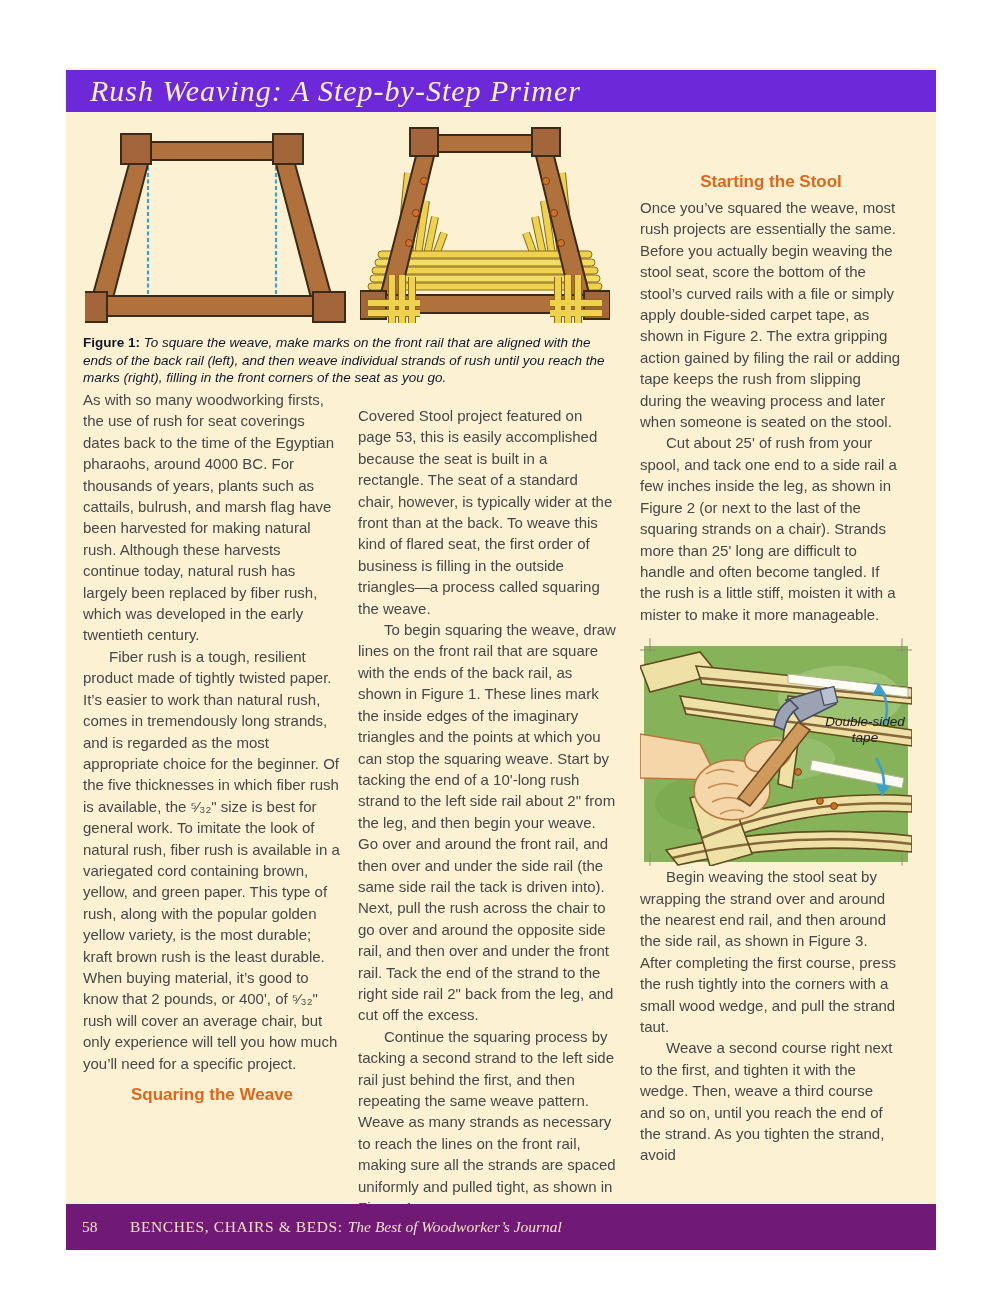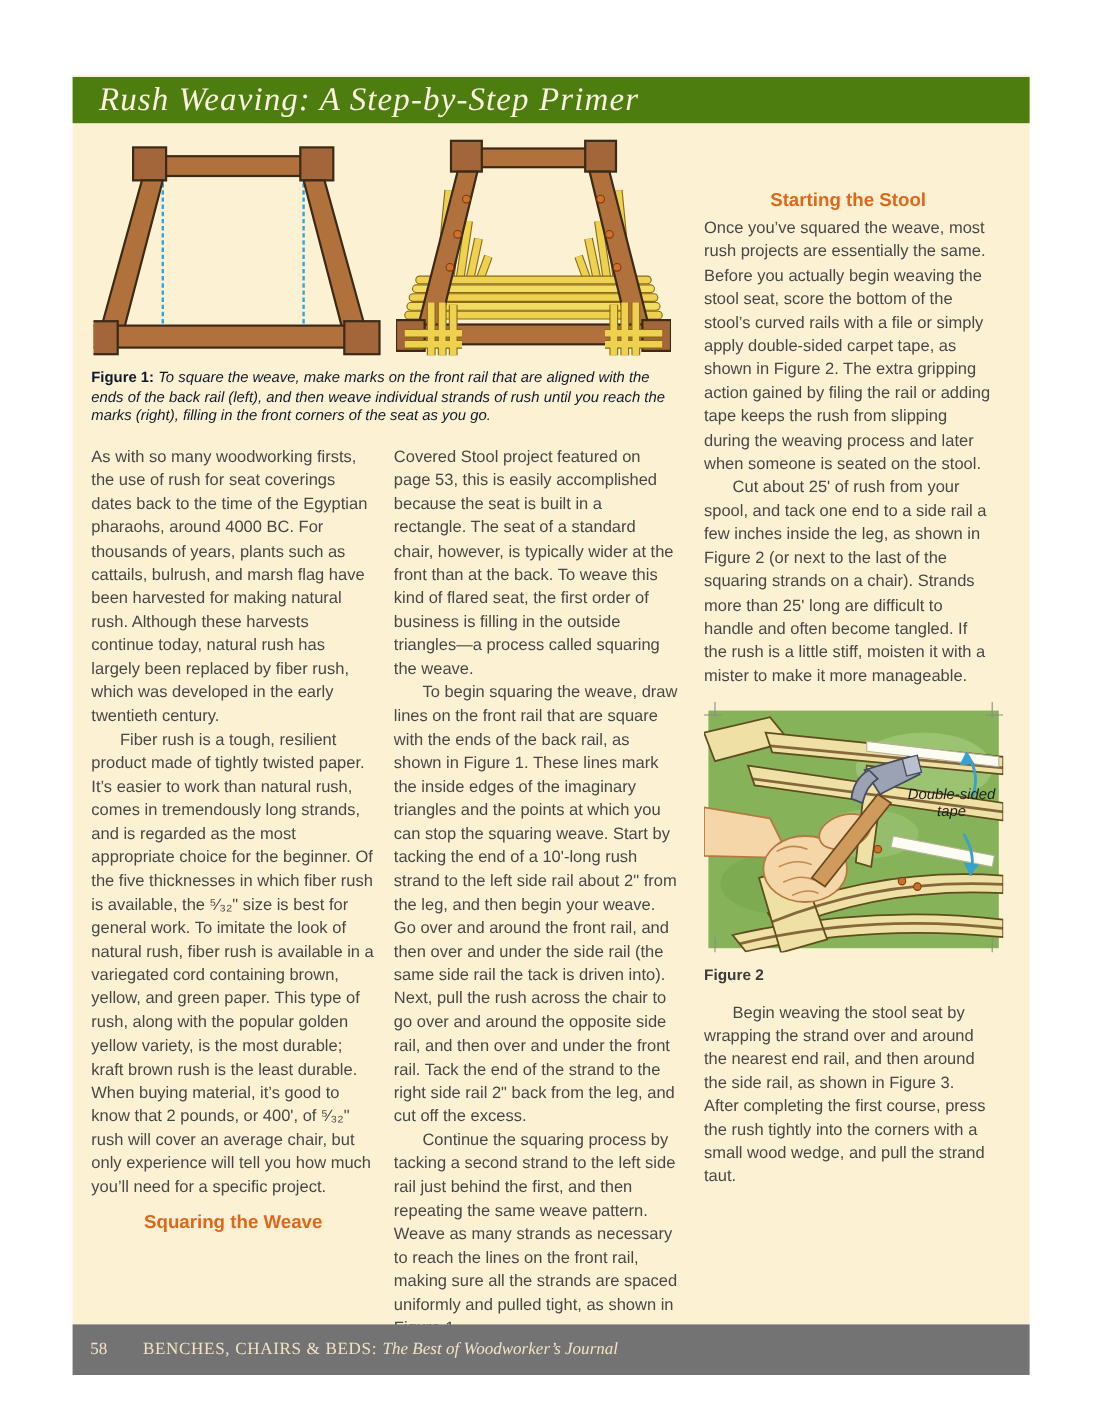--- a/index.html
+++ b/index.html
@@ -1,35 +1,35 @@
 <!DOCTYPE html>
 <html><head>
 <meta charset="utf-8">
 <style>
   html,body{margin:0;padding:0;}
   body{width:1000px;height:1294px;background:#ffffff;font-family:"Liberation Sans","DejaVu Sans",sans-serif;}
   .canvas{position:relative;width:1000px;height:1294px;background:#ffffff;overflow:hidden;}
   .page{position:absolute;left:66px;top:68px;width:870px;height:1182px;background:#fcf2d3;}
-  .header-bar{position:absolute;left:0;top:2px;width:100%;height:42px;background:#4d7c0f;display:flex;align-items:center;}
+  .header-bar{position:absolute;left:0;top:2px;width:100%;height:42px;background:#6d28d9;display:flex;align-items:center;}
   .header-bar .title{font-family:"Liberation Serif","DejaVu Serif",serif;font-style:italic;font-size:30px;color:#faf1df;padding-left:24px;letter-spacing:1px;white-space:nowrap;}
   .illo{position:absolute;}
   .illo svg{display:block;}
   .annotation{position:absolute;font-style:italic;font-size:13px;line-height:16.5px;color:#2e2e2e;}
   .fig-caption{position:absolute;font-size:13.5px;line-height:17.5px;color:#0f172a;font-style:italic;}
   .fig-caption b{font-style:normal;font-weight:bold;}
   .col{position:absolute;width:258px;font-size:15px;line-height:21.4px;color:#474747;}
   .col p{margin:0;}
   .col p.indent{text-indent:26px;}
   h3.sect{font-size:17px;line-height:20px;color:#e0661a;margin:11px 0 5px 0;font-weight:bold;text-align:center;}
   h3.sect.first{margin-top:0;}
   .fig2-block{margin-top:13px;}
   .fig2-wrap{position:relative;width:272px;height:228px;}
   .fig2-caption{font-weight:bold;font-size:14px;color:#3c3c3c;margin:10px 0 12px 0;font-style:normal;}
   .fig2-label{position:absolute;right:4px;top:76px;width:86px;font-style:italic;font-size:13.5px;line-height:16px;color:#1e1e1e;text-align:center;}
-  .footer-bar{position:absolute;left:0;bottom:0;width:100%;height:46px;background:#737373;display:flex;align-items:center;font-family:"Liberation Serif","DejaVu Serif",serif;color:#f3e2c4;font-size:15.5px;}
+  .footer-bar{position:absolute;left:0;bottom:0;width:100%;height:46px;background:#701a75;display:flex;align-items:center;font-family:"Liberation Serif","DejaVu Serif",serif;color:#f3e2c4;font-size:15.5px;}
   .footer-bar .pagenum{padding-left:16px;width:48px;}
   .footer-bar .series{letter-spacing:0.6px;}
   .footer-bar .series-sub{font-style:italic;margin-left:5px;}
 </style>
 </head>
 <body>
 
 <div class="canvas">
   <div class="page">
 
@@ -142,21 +142,21 @@
             <circle cx="201" cy="118" r="3.5"></circle>
         </g>
       </svg>
     </div>
 
     <div class="fig-caption" style="left:17px;top:266px;width:540px;">
       <b>Figure 1:</b>
       <span>To square the weave, make marks on the front rail that are aligned with the ends of the back rail (left), and then weave individual strands of rush until you reach the marks (right), filling in the front corners of the seat as you go.</span>
     </div>
 
-    <div class="col" style="left:17px;top:337px;">
+    <div class="col" style="left:17px;top:321px;">
       <p>As with so many woodworking firsts, the use of rush for seat coverings dates back to the time of the Egyptian pharaohs, around 4000 BC. For thousands of years, plants such as cattails, bulrush, and marsh flag have been harvested for making natural rush. Although these harvests continue today, natural rush has largely been replaced by fiber rush, which was developed in the early twentieth century.</p>
       <p class="indent">Fiber rush is a tough, resilient product made of tightly twisted paper. It’s easier to work than natural rush, comes in tremendously long strands, and is regarded as the most appropriate choice for the beginner. Of the five thicknesses in which fiber rush is available, the ⁵⁄₃₂" size is best for general work. To imitate the look of natural rush, fiber rush is available in a variegated cord containing brown, yellow, and green paper. This type of rush, along with the popular golden yellow variety, is the most durable; kraft brown rush is the least durable. When buying material, it’s good to know that 2 pounds, or 400', of ⁵⁄₃₂" rush will cover an average chair, but only experience will tell you how much you’ll need for a specific project.</p>
       <h3 class="sect">Squaring the Weave</h3>
     </div>
 
     <div class="col" style="left:292px;top:337px;">
       <p>Covered Stool project featured on page 53, this is easily accomplished because the seat is built in a rectangle. The seat of a standard chair, however, is typically wider at the front than at the back. To weave this kind of flared seat, the first order of business is filling in the outside triangles—a process called squaring the weave.</p>
       <p class="indent">To begin squaring the weave, draw lines on the front rail that are square with the ends of the back rail, as shown in Figure 1. These lines mark the inside edges of the imaginary triangles and the points at which you can stop the squaring weave. Start by tacking the end of a 10'-long rush strand to the left side rail about 2" from the leg, and then begin your weave. Go over and around the front rail, and then over and under the side rail (the same side rail the tack is driven into). Next, pull the rush across the chair to go over and around the opposite side rail, and then over and under the front rail. Tack the end of the strand to the right side rail 2" back from the leg, and cut off the excess.</p>
       <p class="indent">Continue the squaring process by tacking a second strand to the left side rail just behind the first, and then repeating the same weave pattern. Weave as many strands as necessary to reach the lines on the front rail, making sure all the strands are spaced uniformly and pulled tight, as shown in Figure 1.</p>
     </div>
@@ -233,24 +233,24 @@
               <path d="M244,86 Q252,66 238,46"></path>
               <path d="M236,120 Q248,140 242,158"></path>
             </g>
             <g fill="#3aa0cc">
               <polygon points="238,46 232,58 246,56"></polygon>
               <polygon points="242,158 236,146 250,148"></polygon>
             </g>
           </svg>
           <div class="fig2-label">Double-sided tape</div>
         </div>
-        <div class="fig2-caption">Figure 2</div>
       </div>
 
       <p class="indent">Begin weaving the stool seat by wrapping the strand over and around the nearest end rail, and then around the side rail, as shown in Figure 3. After completing the first course, press the rush tightly into the corners with a small wood wedge, and pull the strand taut.</p>
+      <p class="indent">Weave a second course right next to the first, and tighten it with the wedge. Then, weave a third course and so on, until you reach the end of the strand. As you tighten the strand, avoid</p>
     </div>
 
     <div class="footer-bar">
       <span class="pagenum">58</span>
       <span class="series">BENCHES, CHAIRS &amp; BEDS:</span>
       <span class="series-sub">The Best of Woodworker’s Journal</span>
     </div>
 
   </div>
 </div>

